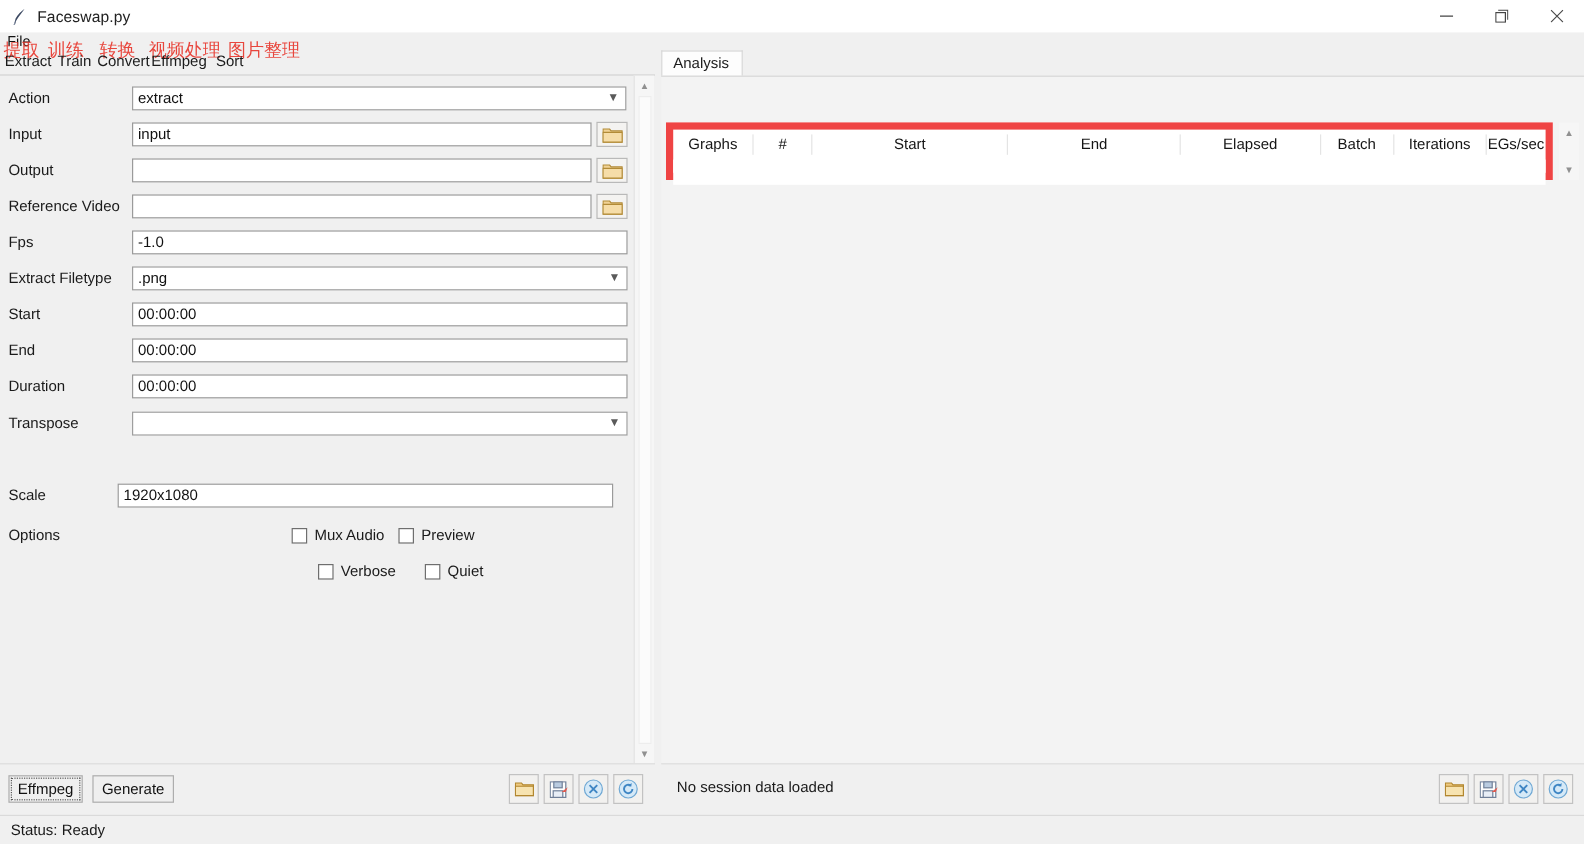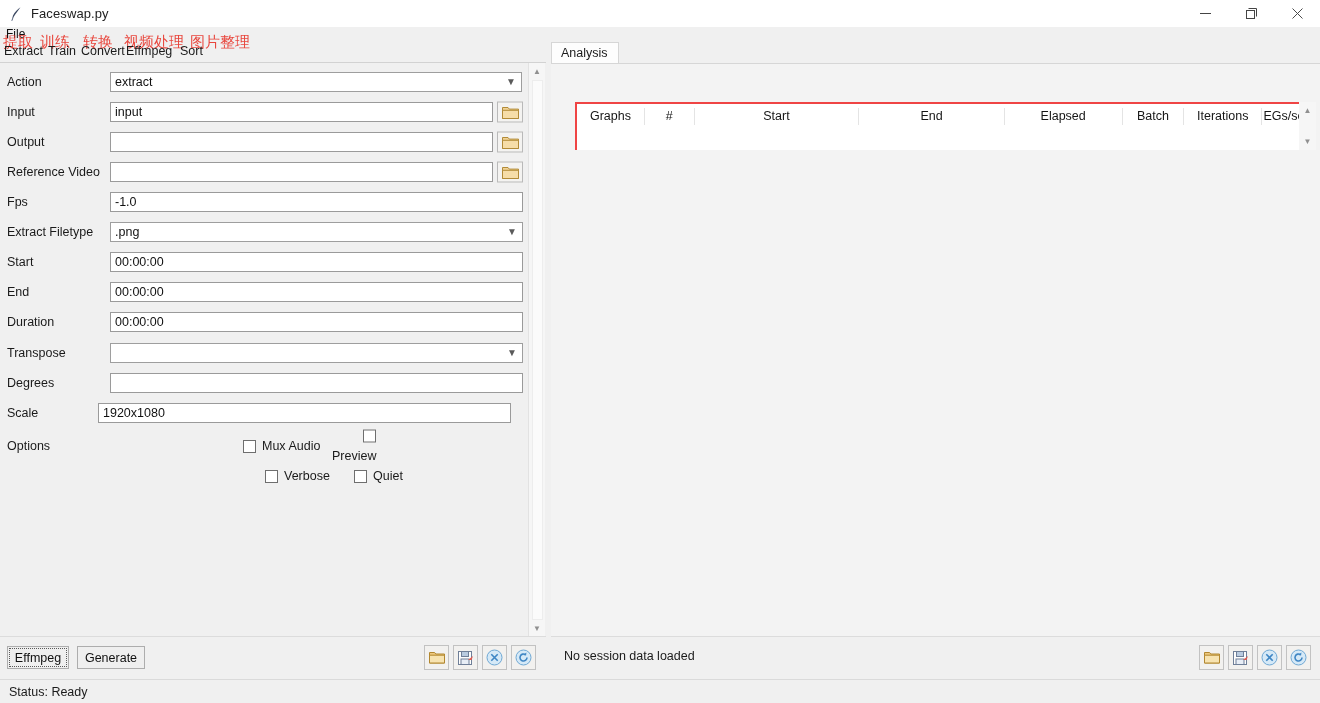--- a/index.html
+++ b/index.html
@@ -117,22 +117,22 @@
   }
   .right-panel {
     position: absolute; left: 551px; top: 63px; width: 769px; height: 573px;
     background: #f3f3f3; border-top: 1px solid #d6d6d6;
   }
   .stats-title {
     position: absolute; left: 0; top: 14px; width: 747px; text-align: center;
     font-size: 12.5px; color: #1a1a1a;
   }
   .tree {
-    position: absolute; left: 24px; top: 38px; width: 739px; height: 48px;
-    background: #ffffff; border: 2px solid #ef4444;
+    position: absolute; left: 4px; top: 38px; width: 739px; height: 48px;
+    background: #ffffff; border: 6px solid #ef4444;
   }
   .tree-head { display: flex; height: 25px; align-items: center; }
   .th {
     text-align: center; font-size: 12.5px; color: #161616;
     border-right: 1px solid #e4e4e4; height: 17px; line-height: 17px;
   }
   .th:last-child { border-right: none; }
   .tree-body { height: 21px; background: #fff; }
 
   .actionbar-right {
@@ -284,41 +284,35 @@
       </div>
 
       <div class="row" style="top:275px;">
         <span class="lbl">Transpose</span>
         <div class="field combo" style="left:110px; width:413px;">
           <span></span>
           <span class="chev">▼</span>
         </div>
       </div>
 
-      <div class="row" style="top:305px;">
-        <span class="lbl">Degrees</span>
-        <div class="field" style="left:110px; width:413px;">
-          <span></span>
-        </div>
-      </div>
 
       <div class="row" style="top:335px;">
         <span class="lbl">Scale</span>
         <div class="field" style="left:98px; width:413px;">
           <span>1920x1080</span>
         </div>
       </div>
 
       <div class="opt-row" style="top:368px;">
         <span class="lbl">Options</span>
         <label class="cbox" style="left:243px;">
           <span class="box"></span>
           <span>Mux Audio</span>
         </label>
-        <label class="cbox" style="left:332px;flex-direction:column;">
+        <label class="cbox" style="left:332px;">
           <span class="box"></span>
           <span>Preview</span>
         </label>
       </div>
       <div class="opt-row" style="top:398px;margin-left:22px;">
         <label class="cbox" style="left:243px;">
           <span class="box"></span>
           <span>Verbose</span>
         </label>
         <label class="cbox" style="left:332px;">

